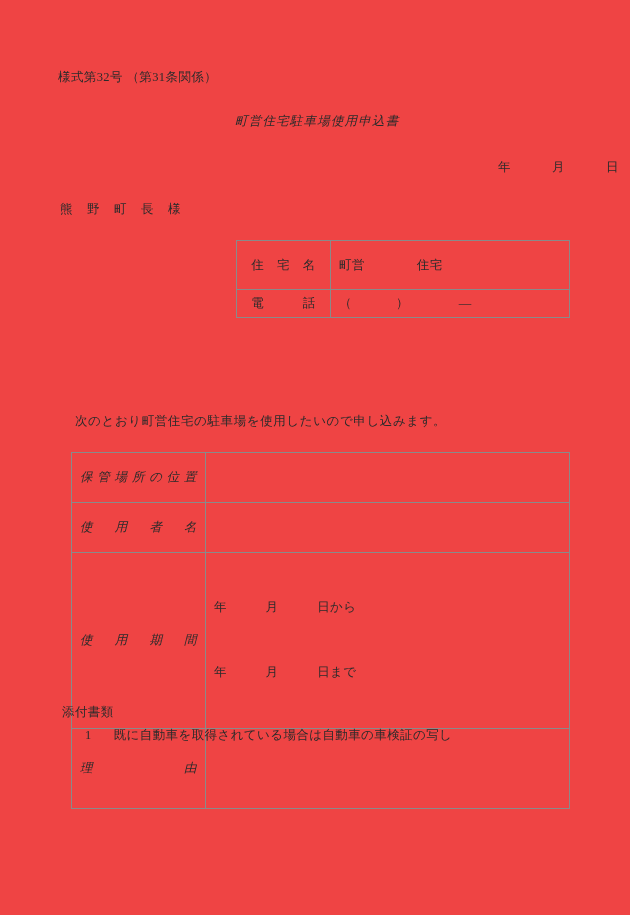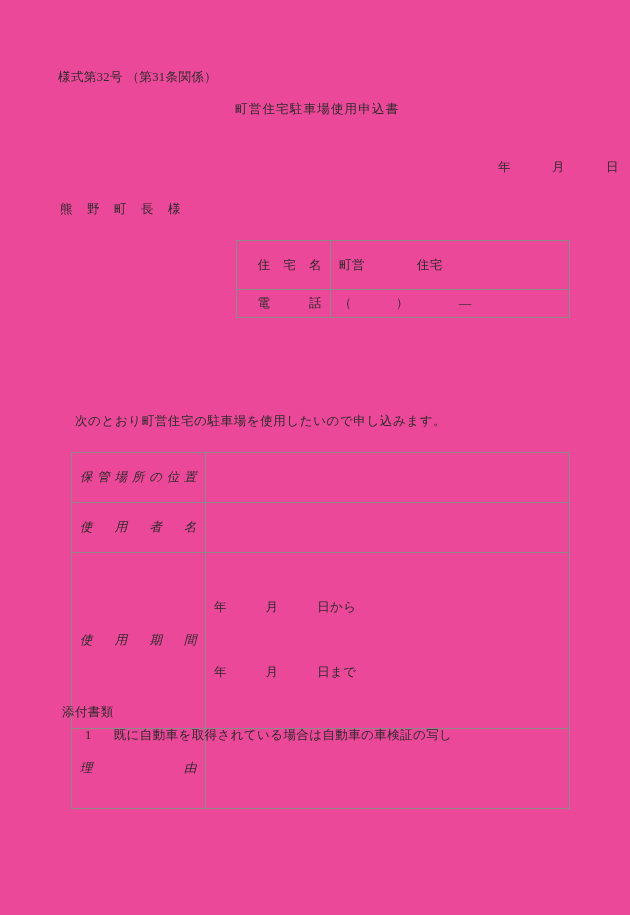--- a/index.html
+++ b/index.html
@@ -9,37 +9,37 @@
     background: #ffffff;
   }
   body {
     font-family: "Liberation Serif", "DejaVu Serif", serif;
     color: #1a1a1a;
   }
   .page {
     position: relative;
     width: 630px;
     height: 915px;
-    background: #ec4899;
+    background: #ef4444;
     overflow: hidden;
     box-sizing: border-box;
   }
 
   
   .txt {
     position: absolute;
     font-size: 12.5px;
     line-height: 1.5;
     letter-spacing: 0.4px;
     white-space: pre;
     color: #2b2b2b;
   }
 
   #form-number      { left: 58px;  top: 68px;  }
-  #doc-title        { left: 235px; top: 100px; letter-spacing: 1.2px; }
+  #doc-title        { left: 235px; top: 112px; letter-spacing: 1.2px; font-style: italic; }
   #date-line        { left: 450px; top: 158px; letter-spacing: 1px; margin-left: 48px; }
   #addressee        { left: 60px;  top: 200px; letter-spacing: 1px; }
   #intro-sentence   { left: 75px;  top: 412px; letter-spacing: 0.6px; text-align: center; }
   #attachment-title { left: 62px;  top: 703px; }
   #attachment-1     { left: 85px;  top: 726px; }
 
   
   .form-table {
     position: absolute;
     border-collapse: collapse;
@@ -48,21 +48,21 @@
     color: #2b2b2b;
   }
   .form-table td {
     border: 1px solid #8a8a8a;
     padding: 0 8px;
     vertical-align: middle;
     white-space: pre;
     letter-spacing: 0.4px;
   }
   .lbl {
-    text-align: right;
+    text-align: center;
   }
   .lbl-spread {
     
     text-align: justify;
     text-align-last: justify;
     padding: 0 12px;
   }
 
   
   #applicant-table {

